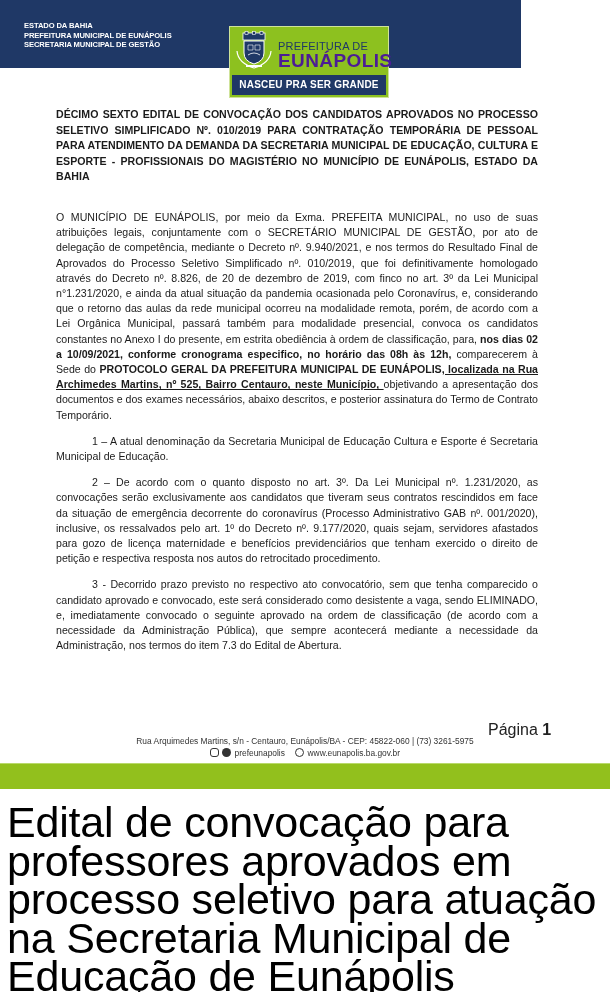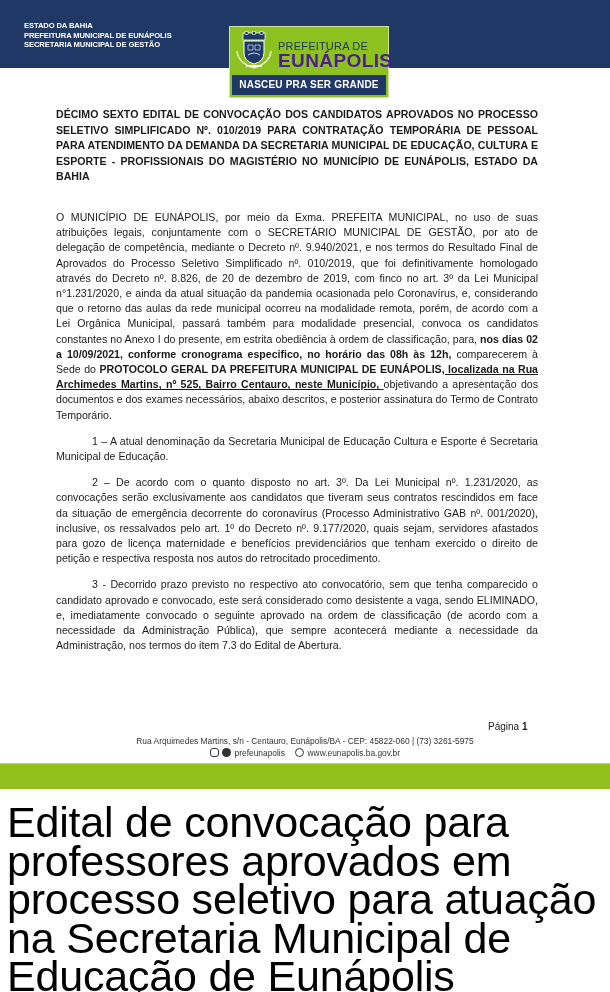--- a/index.html
+++ b/index.html
@@ -1,20 +1,20 @@
 <!DOCTYPE html>
 <html><head>
 <meta charset="utf-8">
 <style>
   * { margin: 0; padding: 0; box-sizing: border-box; }
   html, body { width: 610px; height: 992px; background: #ffffff; overflow: hidden; }
   body { font-family: "Liberation Sans", sans-serif; color: #111; position: relative; }
 
   .header {
-    position: absolute; left: 0; top: 0; width: 610px; height: 68px;
+    position: absolute; left: 0; top: 0; width: 521px; height: 68px;
     background: #1f3866;
   }
   .header-lines {
     position: absolute; left: 24px; top: 21px;
     color: #ffffff; font-weight: bold; font-size: 7.6px; line-height: 9.6px;
     letter-spacing: -0.1px;
   }
   .logo {
     position: absolute; left: 229px; top: 26px; width: 160px; height: 72px;
     background: #8dc11f; border: 1px solid #cfe39a;
@@ -44,21 +44,21 @@
     font-weight: bold; text-align: justify; text-align-last: left;
     font-size: 10.6px; line-height: 15.6px;
   }
   .para { text-align: justify; margin-top: 11px; }
   .para.first { margin-top: 25px; }
   .para .indent { display: inline-block; width: 36px; }
   .b { font-weight: bold; }
   .u { text-decoration: underline; font-weight: bold; }
 
   .page-num {
-    position: absolute; left: 488px; top: 721px; font-size: 10px; color: #222;
+    position: absolute; left: 488px; top: 721px; font-size: 16px; color: #222;
   }
   .page-num b { font-weight: bold; }
   .footer-addr {
     position: absolute; left: 0; width: 610px; top: 736px; text-align: center;
     font-size: 8.4px; color: #333;
   }
   .footer-social {
     position: absolute; left: 0; width: 610px; top: 748px; text-align: center;
     font-size: 8.4px; color: #333;
   }

